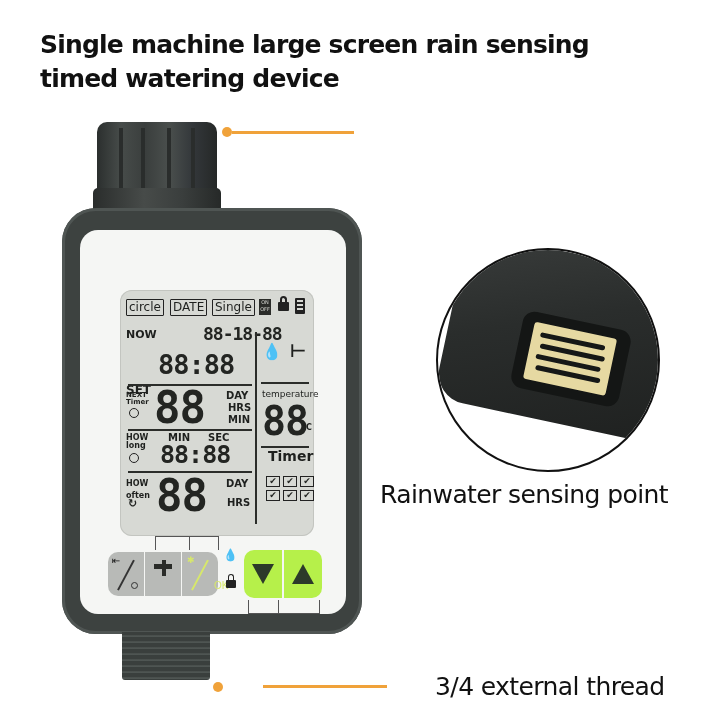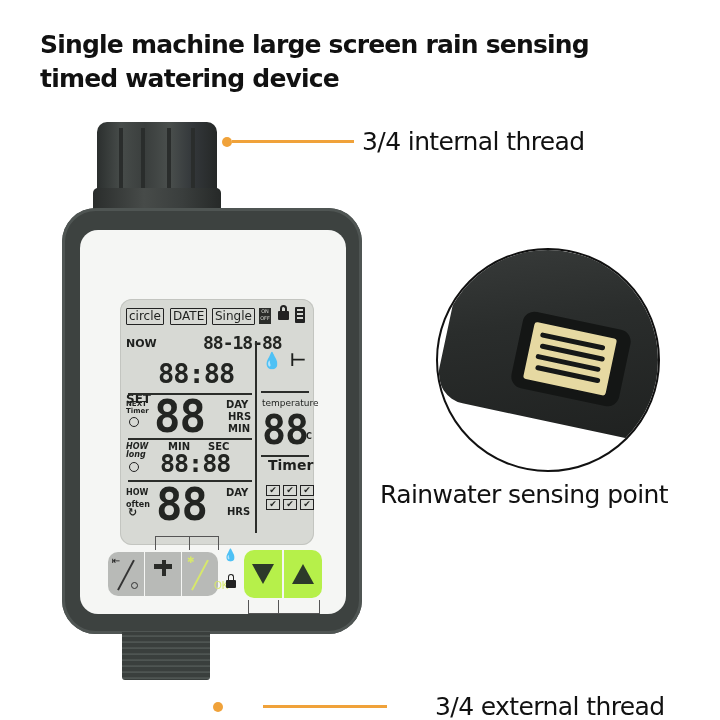--- a/index.html
+++ b/index.html
@@ -37,21 +37,21 @@
     position: absolute; left: 62px; top: 208px; width: 300px; height: 426px;
     background: #3d4240; border-radius: 34px;
     box-shadow: inset 0 0 0 3px #4f5553;
   }
   .face {
     position: absolute; left: 18px; top: 22px; width: 266px; height: 384px;
     background: #f5f6f4; border-radius: 18px;
   }
 
   .lcd {
-    position: absolute; left: 40px; top: 69px; width: 194px; height: 246px;
+    position: absolute; left: 40px; top: 60px; width: 194px; height: 246px;
     background: #d7d9d4; border-radius: 12px;
     box-shadow: inset 0 0 0 1px #c3c5c0;
     font-family: "DejaVu Sans", sans-serif; color: #1e201e;
   }
   .lcd .tag {
     position: absolute; top: 9px; height: 17px; border: 1.5px solid #222;
     font-size: 12px; line-height: 14px; padding: 0 2px; border-radius: 1px;
   }
   .lcd .seg { position: absolute; font-family: "DejaVu Sans Mono", monospace; font-weight: bold; letter-spacing: -1px; color: #232522; }
   .lcd .small { position: absolute; font-size: 10px; font-weight: bold; line-height: 10px; }
@@ -105,28 +105,27 @@
   .inset .slot { position: absolute; height: 5px; background: #161817; border-radius: 3px; }
 </style>
 </head>
 <body>
 
 <div class="title">Single machine large screen rain sensing timed watering device</div>
 
 <div class="callout" style="left:222px; top:127px;">
   <span class="dot"></span>
   <span class="line" style="width:122px;"></span>
-  <span class="label">3/4 internal thread</span>
 </div>
 
 <div class="callout" style="left:380px; top:480px;">
   <span class="label" style="margin-left:0;">Rainwater sensing point</span>
 </div>
 
-<div class="callout" style="left:213px; top:692px;gap:40px;">
+<div class="callout" style="left:213px; top:672px;gap:40px;">
   <span class="dot"></span>
   <span class="line" style="width:124px;"></span>
   <span class="label">3/4 external thread</span>
 </div>
 
 <div class="nut">
   <span class="rib" style="left:22px;"></span>
   <span class="rib" style="left:44px;"></span>
   <span class="rib" style="left:70px;"></span>
   <span class="rib" style="left:94px;"></span>
@@ -171,21 +170,21 @@
       </div>
 
       <span class="small" style="left:6px; top:102px; width:22px; font-size:7px; line-height:7px;">NEXT Timer</span>
       <span style="position:absolute; left:9px; top:118px; width:10px; height:10px; border:1.5px solid #222; border-radius:50%;"></span>
       <span class="seg" style="left:34px; top:92px; font-size:44px;">88</span>
       <span class="small" style="left:106px; top:101px;">DAY</span>
       <span class="small" style="left:108px; top:113px;">HRS</span>
       <span class="small" style="left:108px; top:125px;">MIN</span>
       <div class="hline" style="left:8px; top:139px; width:124px;"></div>
 
-      <span class="small" style="left:6px; top:144px; width:22px; font-size:8px; line-height:8px;font-style:italic;">HOW long</span>
+      <span class="small" style="left:6px; top:144px; width:22px; font-size:8px; line-height:8px;">HOW long</span>
       <span style="position:absolute; left:9px; top:163px; width:10px; height:10px; border:1.5px solid #222; border-radius:50%;"></span>
       <span class="small" style="left:48px; top:143px;">MIN</span>
       <span class="small" style="left:88px; top:143px;">SEC</span>
       <span class="seg" style="left:40px; top:150px; font-size:25px;">88:88</span>
       <div class="hline" style="left:8px; top:181px; width:124px;"></div>
 
       <span class="small" style="left:6px; top:188px; width:22px; font-size:8px; line-height:12px;">HOW often</span>
       <span style="position:absolute; left:8px; top:207px; font-size:11px; font-weight:bold;">↻</span>
       <span class="seg" style="left:36px; top:180px; font-size:44px;">88</span>
       <span class="small" style="left:106px; top:189px;">DAY</span>

